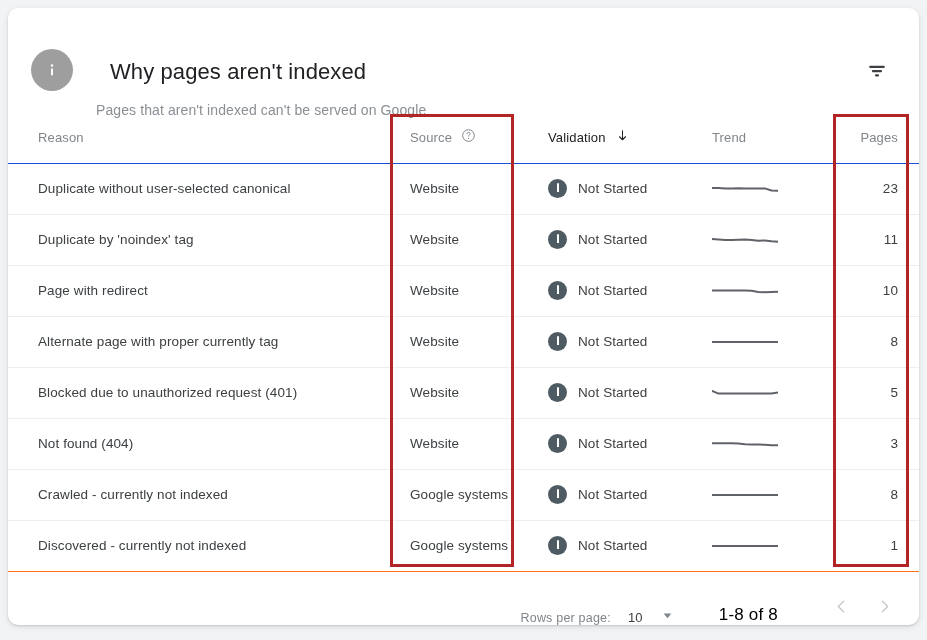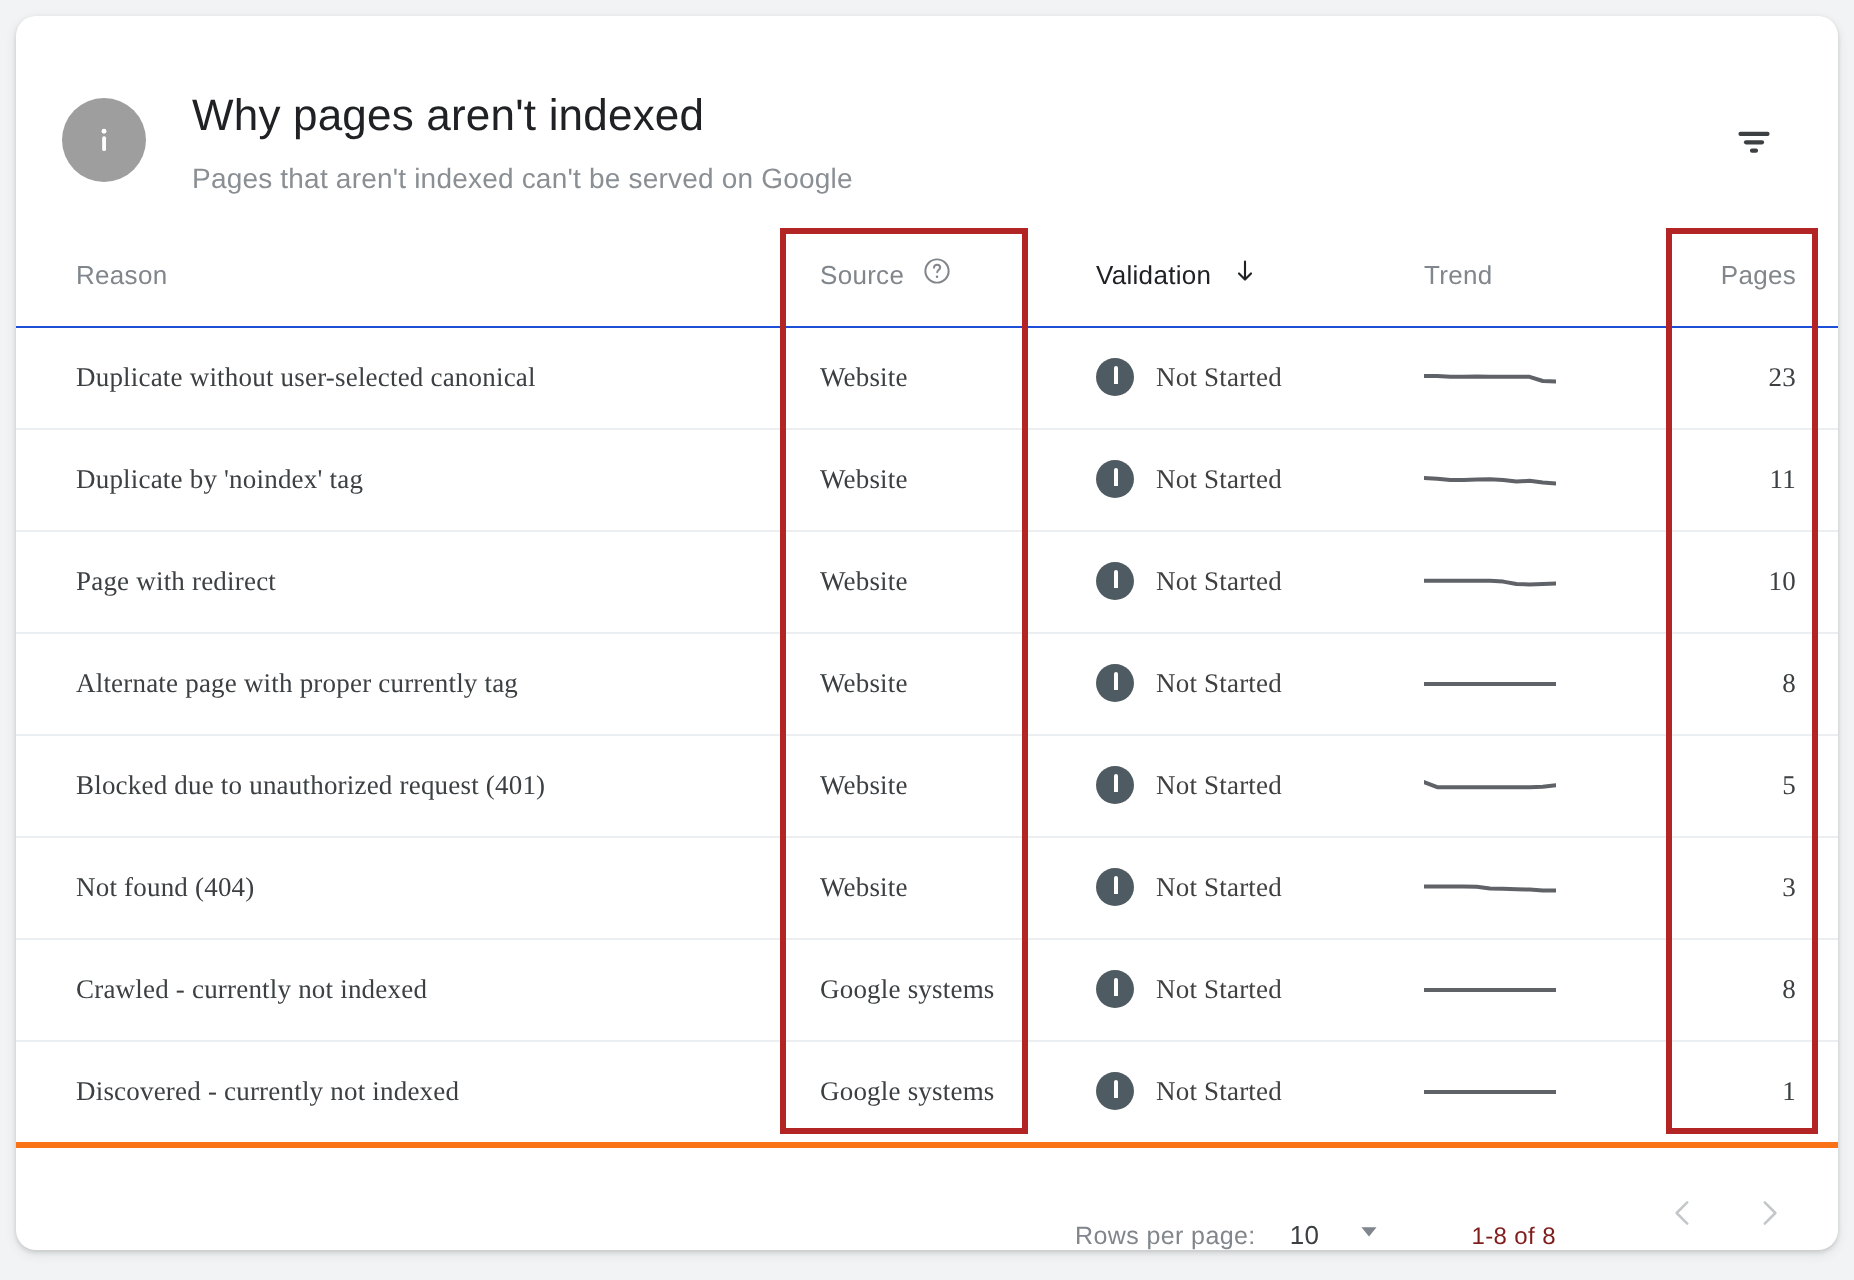--- a/index.html
+++ b/index.html
@@ -51,21 +51,21 @@
     position: absolute;
     left: 88px;
     top: 36px;
   }
   .header-title {
     font-size: 22px;
     color: #202124;
     font-weight: 400;
     letter-spacing: 0.1px;
     line-height: 28px;
-    margin: 0;
+    margin: 14px;
   }
   .header-subtitle {
     font-size: 14px;
     color: #8a8f94;
     line-height: 20px;
     margin: 7px 0 0 0;
     letter-spacing: 0.1px;
   }
   .filter-btn {
     position: absolute;
@@ -102,23 +102,22 @@
   }
   .tbl th.sorted { color: #202124; }
   .tbl td {
     font-size: 13.5px;
     color: #3c4043;
     height: 50px;
     padding: 14px;
     vertical-align: middle;
     border-bottom: 1px solid #eceff1;
     letter-spacing: 0.1px;
-    font-family: Liberation Serif, serif;
-  }
-  tr.row:last-child td { border-bottom: 3px solid #f97316; margin-top: 37px; }
+  }
+  tr.row:last-child td { border-bottom: 1px solid #f97316; margin-top: 37px; }
 
   .c-reason  { width: 384px; padding-left: 30px !important; box-sizing: border-box; }
   .c-source  { width: 143px; padding-left: 18px !important; box-sizing: border-box; }
   .c-valid   { width: 165px; padding-left: 13px !important; box-sizing: border-box; }
   .c-trend   { width: 125px; padding-left: 12px !important; box-sizing: border-box; }
   .c-pages   { width: 94px;  padding-right: 21px !important; text-align: right; box-sizing: border-box; }
 
   .th-inner { display: flex; align-items: center; gap: 9px; }
   .th-pages-inner { display:flex; justify-content:flex-end; }
 
@@ -170,21 +169,21 @@
     padding-right: 18px;
     font-size: 12.5px;
     color: #80868b;
     letter-spacing: 0.2px;
   }
   .rpp-label { margin-right: 17px; }
   .rpp-select {
     display: flex; align-items: center; gap: 18px;
     cursor: pointer; color: #3c4043; font-size: 13px;
   }
-  .page-range { margin: 0 37px 0 45px; color: #7f1d1d; font-size: 12px; }
+  .page-range { margin: 0 37px 0 45px; color: #000000; font-size: 17px; }
   .pg-btn {
     width: 34px; height: 34px;
     display: flex; align-items: center; justify-content: center;
     border-radius: 50%;
     cursor: pointer;
     margin-left: 9px;
     background: transparent; border: none; padding: 0;
   }
 </style>
 </head>

